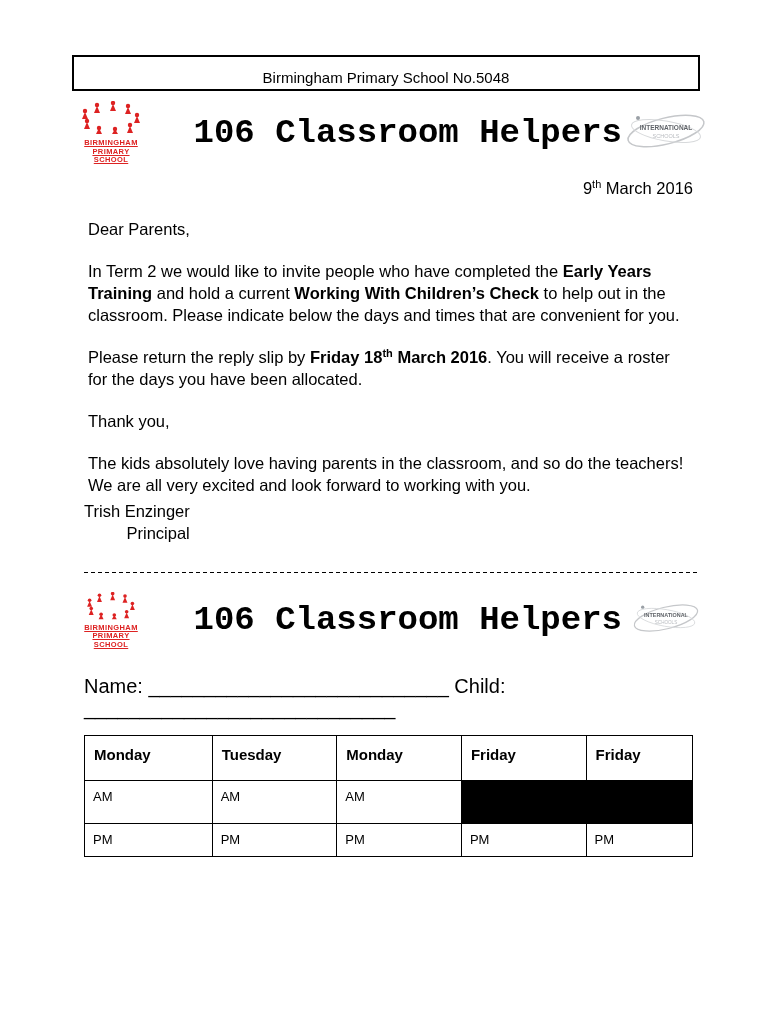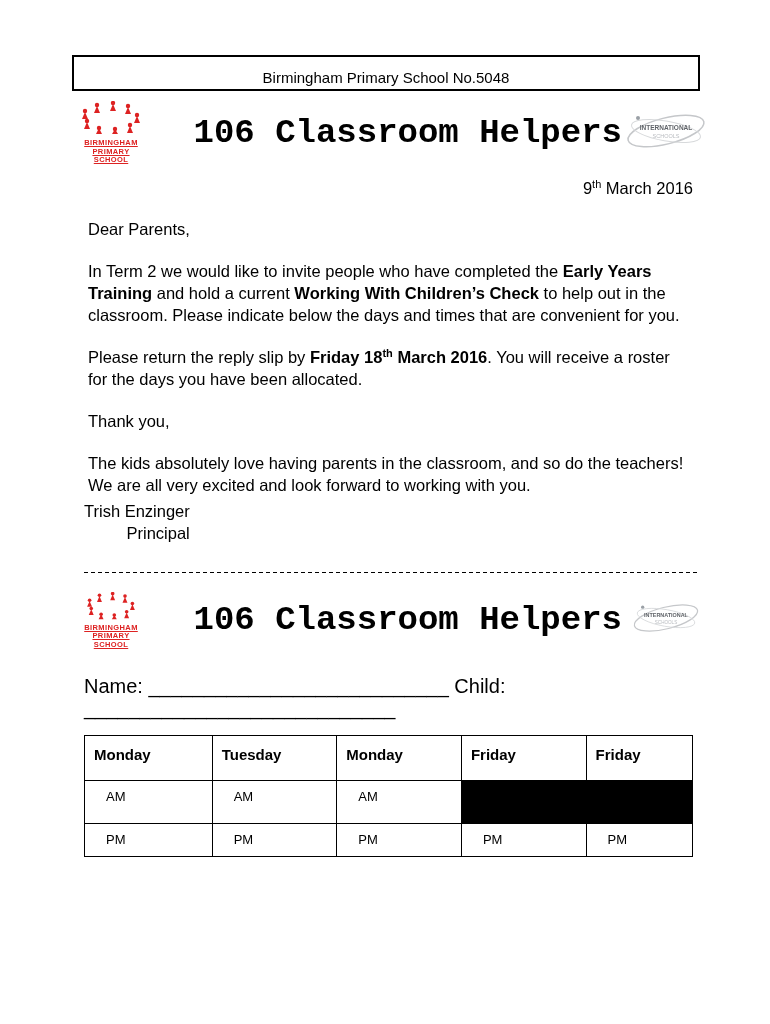--- a/index.html
+++ b/index.html
@@ -36,21 +36,21 @@
   
   .cutline{
     margin:28px 72px 0 84px;height:2px;
     background:repeating-linear-gradient(90deg,#000 0,#000 4px,transparent 4px,transparent 7px);
     background-position:0 0;background-repeat:repeat-x;background-size:7px 1px;
   }
   
   .name-line{margin-top:26px;font-size:20px;}
   .days-table{width:100%;border-collapse:collapse;margin-top:16px;table-layout:fixed;}
   .days-table th,.days-table td{
-    border:1px solid #000;text-align:left;vertical-align:top;padding:5px 21px;
+    border:1px solid #000;text-align:left;vertical-align:top;padding:5px 8px;
   }
   .days-table th{font-size:15px;font-weight:bold;padding:8px 9px 14px;}
   .days-table td{font-size:13px;}
   .am-row td{height:32px;}
   .pm-row td{height:14px;}
   td.redacted{background:#000;padding:0;}
 </style>
 </head>
 <body>
 

